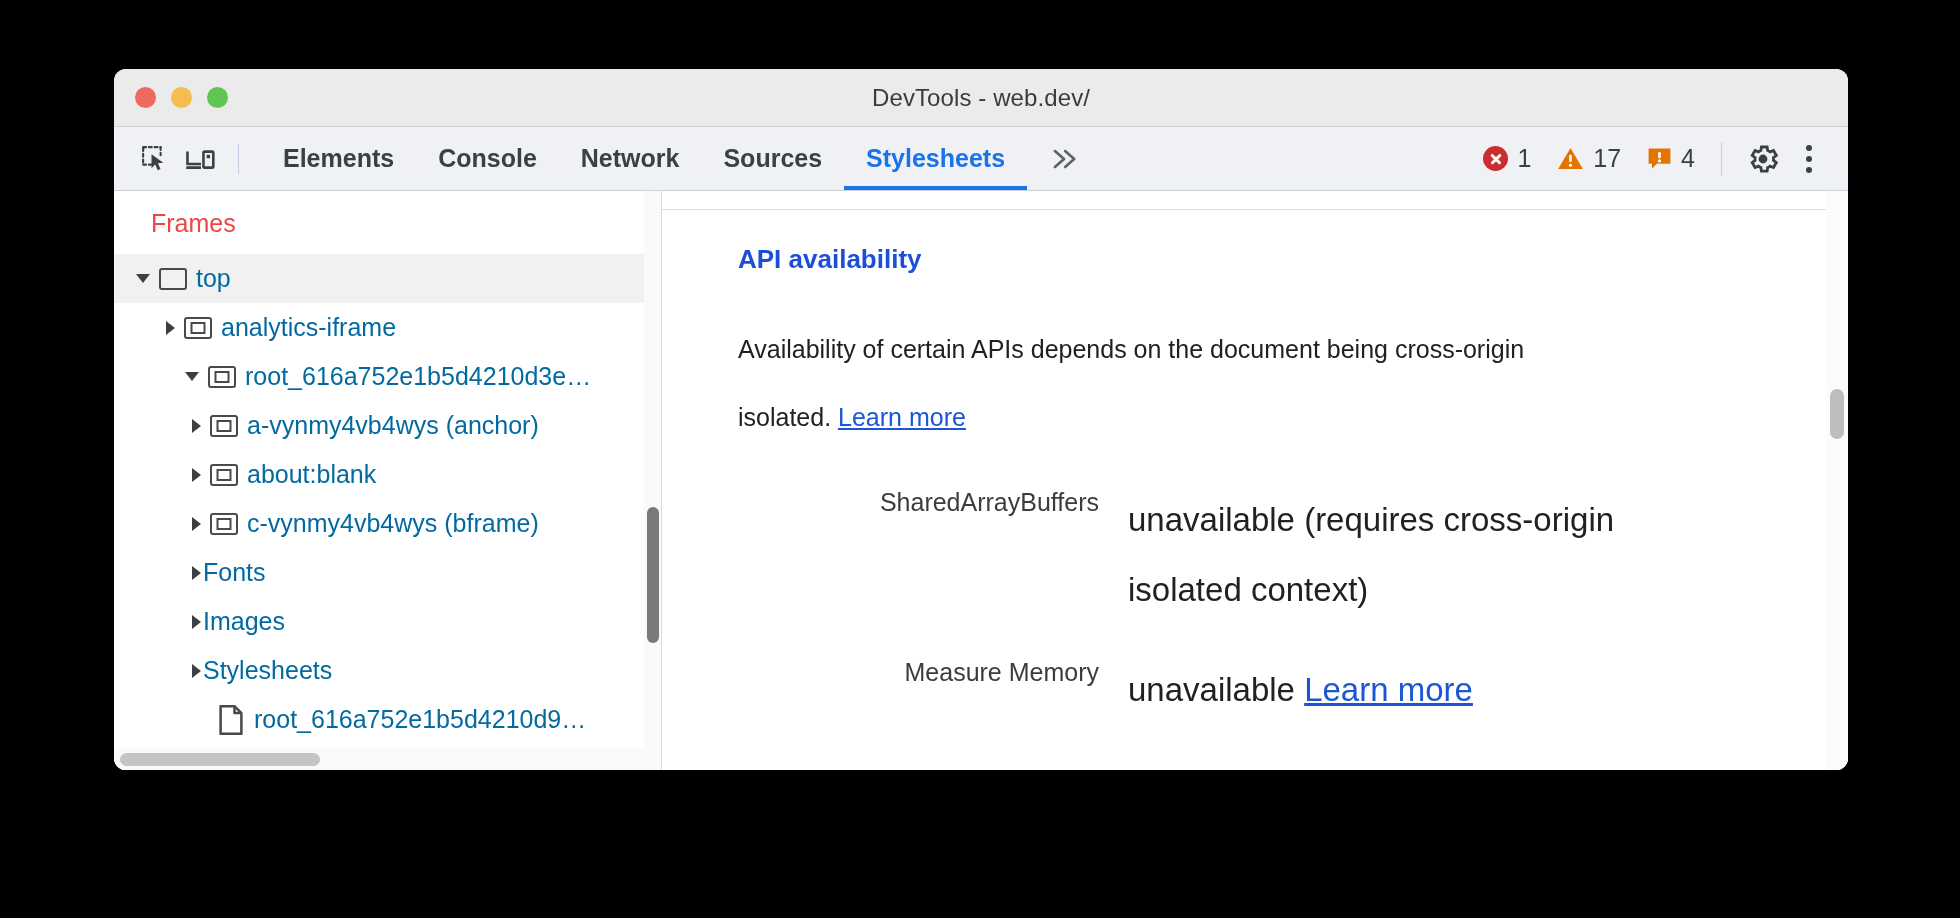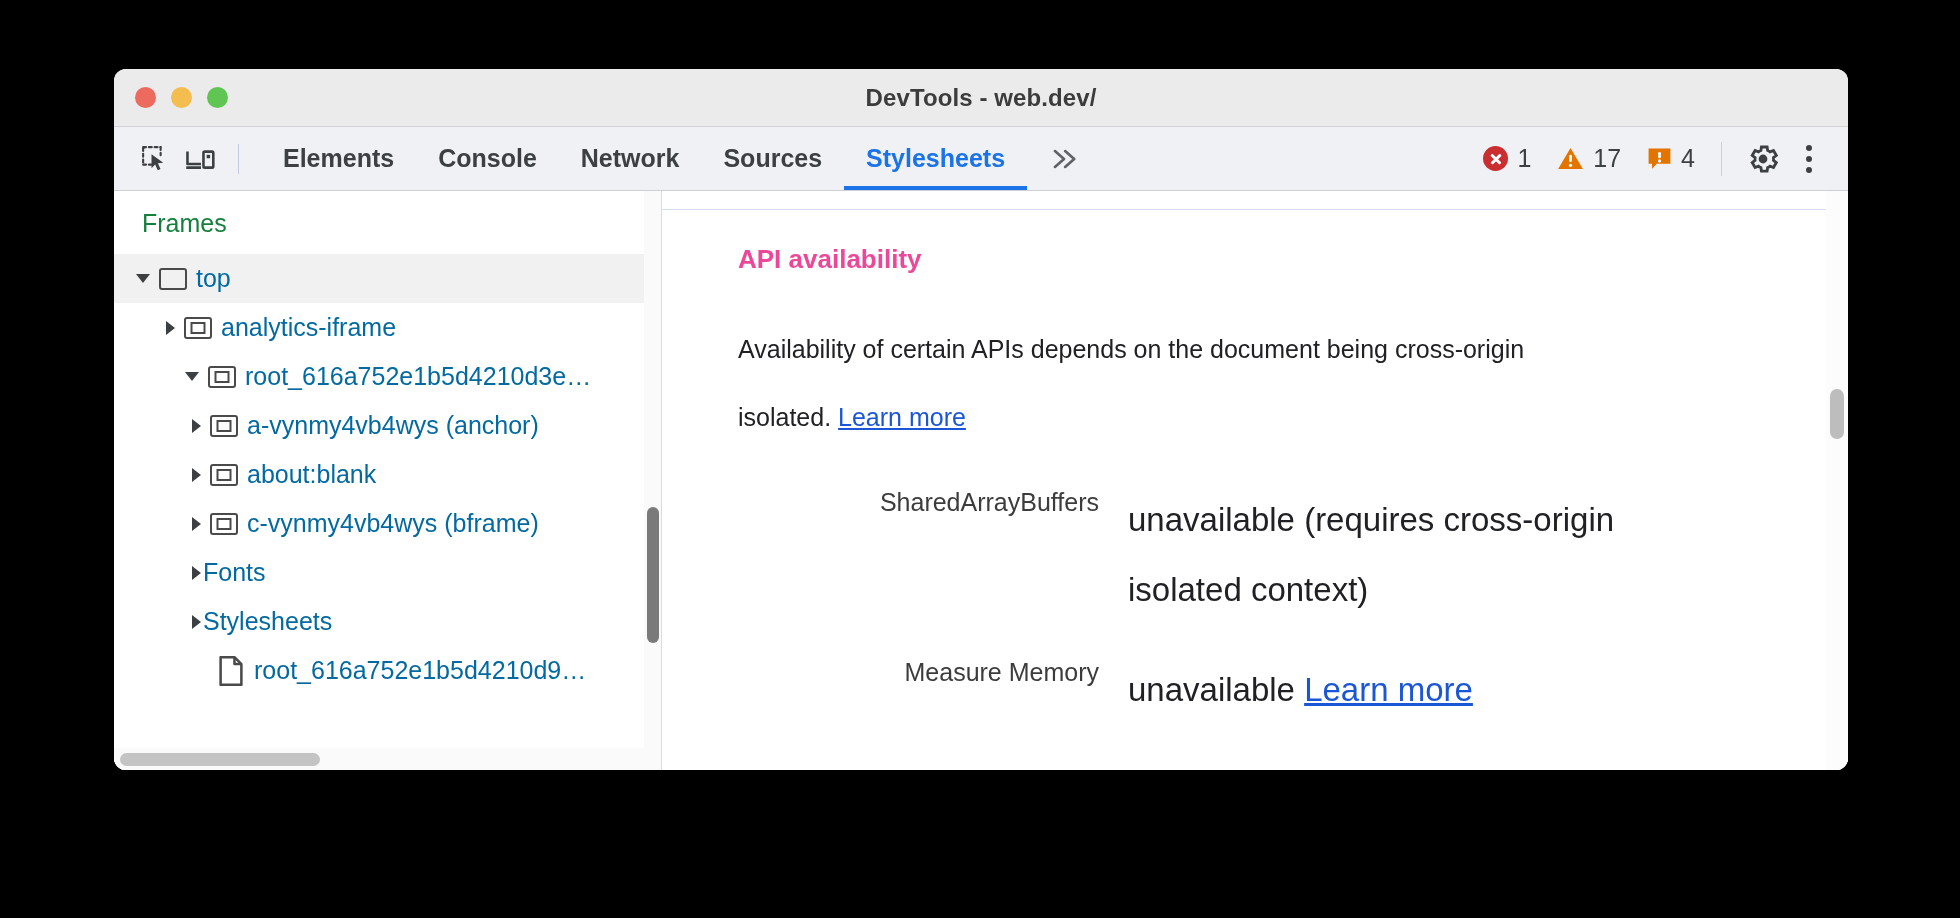--- a/index.html
+++ b/index.html
@@ -53,21 +53,21 @@
   }
   .dot.red    { background: #ed6a5e; }
   .dot.yellow { background: #f4bd4f; }
   .dot.green  { background: #61c554; }
 
   .win-title {
     position: absolute;
     left: 0; right: 0;
     text-align: center;
     font-size: 24px;
-    font-weight: bold;
+    font-weight: normal;
     color: #3c3c3c;
     letter-spacing: 0.1px;
     pointer-events: none;
   }
 
   
   .toolbar {
     height: 64px;
     background: #eff1f5;
     border-bottom: 1px solid #cdd0d7;
@@ -199,22 +199,22 @@
   .sidebar {
     width: 548px;
     flex: none;
     background: #ffffff;
     position: relative;
     border-right: 1px solid #d8dce5;
     overflow: hidden;
   }
   .side-head {
     font-size: 25px;
-    color: #15803d;
-    padding: 18px 0 16px 28px;
+    color: #ef4444;
+    padding: 18px 0 16px 37px;
     background: #ffffff;
   }
   .tree { font-size: 25px; color: #0369a1; }
   .trow {
     display: flex;
     align-items: center;
     height: 49px;
     padding-right: 8px;
     white-space: nowrap;
   }
@@ -302,21 +302,21 @@
   .mdivider {
     height: 1px;
     background: #d6dcf0;
     width: 100%;
   }
   .mblock { padding: 34px 0 0 76px; }
 
   .sec-title {
     font-size: 26px;
     font-weight: bold;
-    color: #ec4899;
+    color: #1d4ed8;
     margin-bottom: 40px;
   }
   .sec-para {
     font-size: 25px;
     color: #202124;
     line-height: 68px;
     max-width: 960px;
   }
   .lnk {
     color: #1a56d6;
@@ -515,20 +515,24 @@
             <span class="arrow"></span>
             <span class="fricon inner"></span>
             <span class="tlabel">c-vynmy4vb4wys (bframe)</span>
           </div>
 
           <div class="trow" style="padding-left:78px">
             <span class="arrow pad"></span>
             <span class="tlabel">Fonts</span>
           </div>
 
+          <div class="trow" style="padding-left:78px">
+            <span class="arrow pad"></span>
+            <span class="tlabel">Images</span>
+          </div>
 
           <div class="trow" style="padding-left:78px">
             <span class="arrow pad"></span>
             <span class="tlabel">Stylesheets</span>
           </div>
 
           <div class="trow" style="padding-left:100px">
             <span class="docicon">
               <svg width="26" height="30" viewBox="0 0 22 26">
                 <path d="M2 1 H14 L20 7 V25 H2 Z" fill="none" stroke="#4a4a4a" stroke-width="2.2" stroke-linejoin="round"></path>

